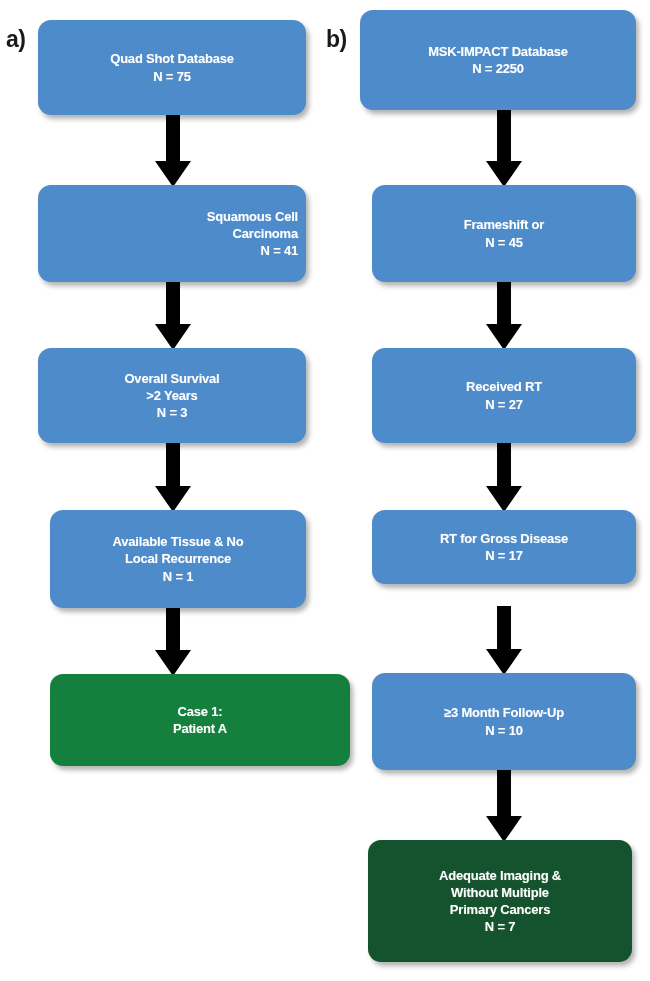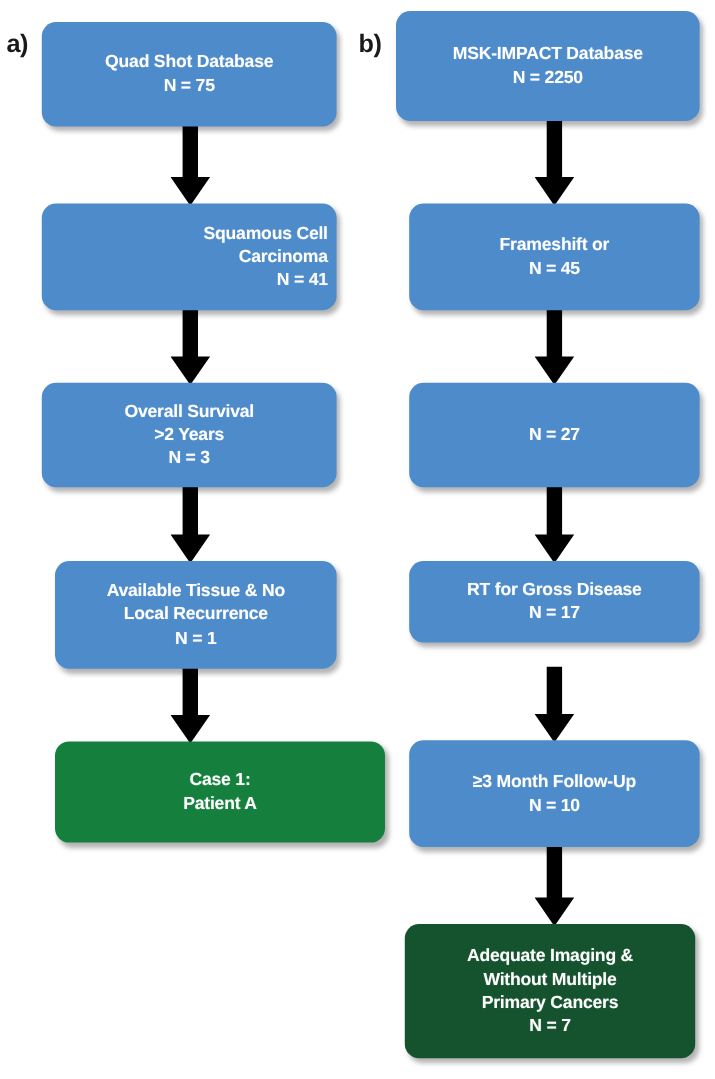--- a/index.html
+++ b/index.html
@@ -33,21 +33,21 @@
     box-sizing: border-box;
     background: #4E8BCB;
     border-radius: 13px;
     display: flex;
     align-items: center;
     justify-content: center;
     text-align: center;
     color: #ffffff;
     font-family: "Liberation Sans", sans-serif;
     font-weight: 700;
-    font-size: 16px;
+    font-size: 13px;
     line-height: 1.32;
     letter-spacing: -0.2px;
     box-shadow: 3px 4px 5px rgba(0,0,0,0.30);
     text-shadow: 0 0 1px rgba(255,255,255,0.35);
     padding: 2px 8px;
   }
   .node .lines {
     width: 100%;
   }
   .node .ln {
@@ -153,20 +153,21 @@
       </div>
     </div>
     <div class="node" style="left: 372px; top: 185px; width: 264px; height: 97px; background: rgb(78, 139, 203); color: rgb(255, 255, 255);">
       <div class="lines">
         <span class="ln">Frameshift or</span>
         <span class="ln">N = 45</span>
       </div>
     </div>
     <div class="node" style="left: 372px; top: 348px; width: 264px; height: 95px; background: rgb(78, 139, 203); color: rgb(255, 255, 255);">
       <div class="lines">
+        <span class="ln">Received RT</span>
         <span class="ln">N = 27</span>
       </div>
     </div>
     <div class="node" style="left: 372px; top: 510px; width: 264px; height: 74px; background: rgb(78, 139, 203); color: #ffffff;">
       <div class="lines">
         <span class="ln">RT for Gross Disease</span>
         <span class="ln">N = 17</span>
       </div>
     </div>
     <div class="node" style="left: 372px; top: 673px; width: 264px; height: 97px; background: rgb(78, 139, 203); color: rgb(255, 255, 255);">

